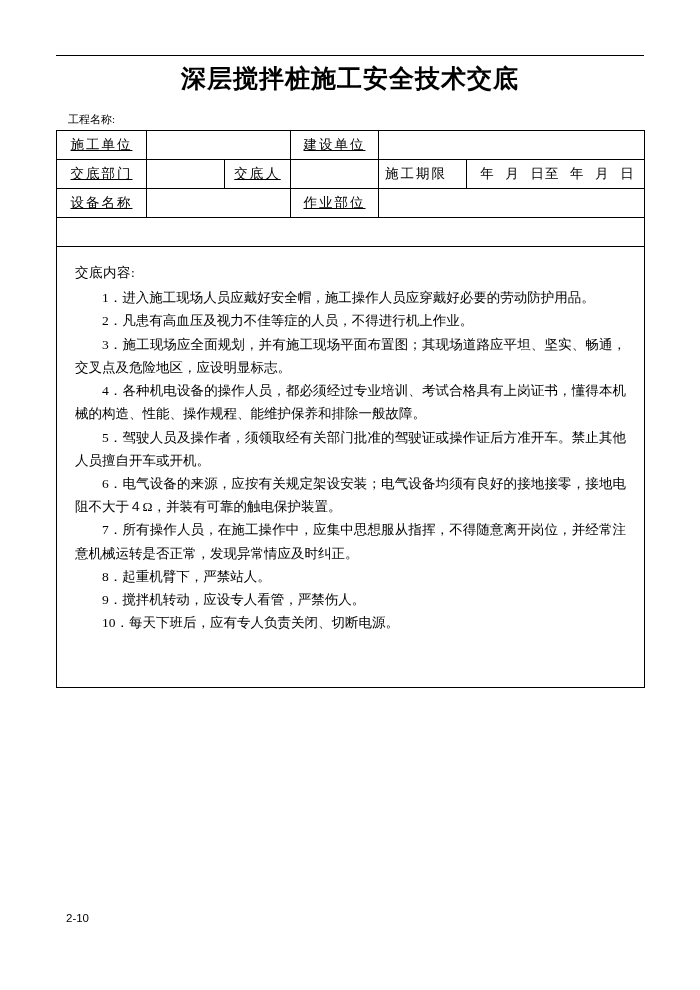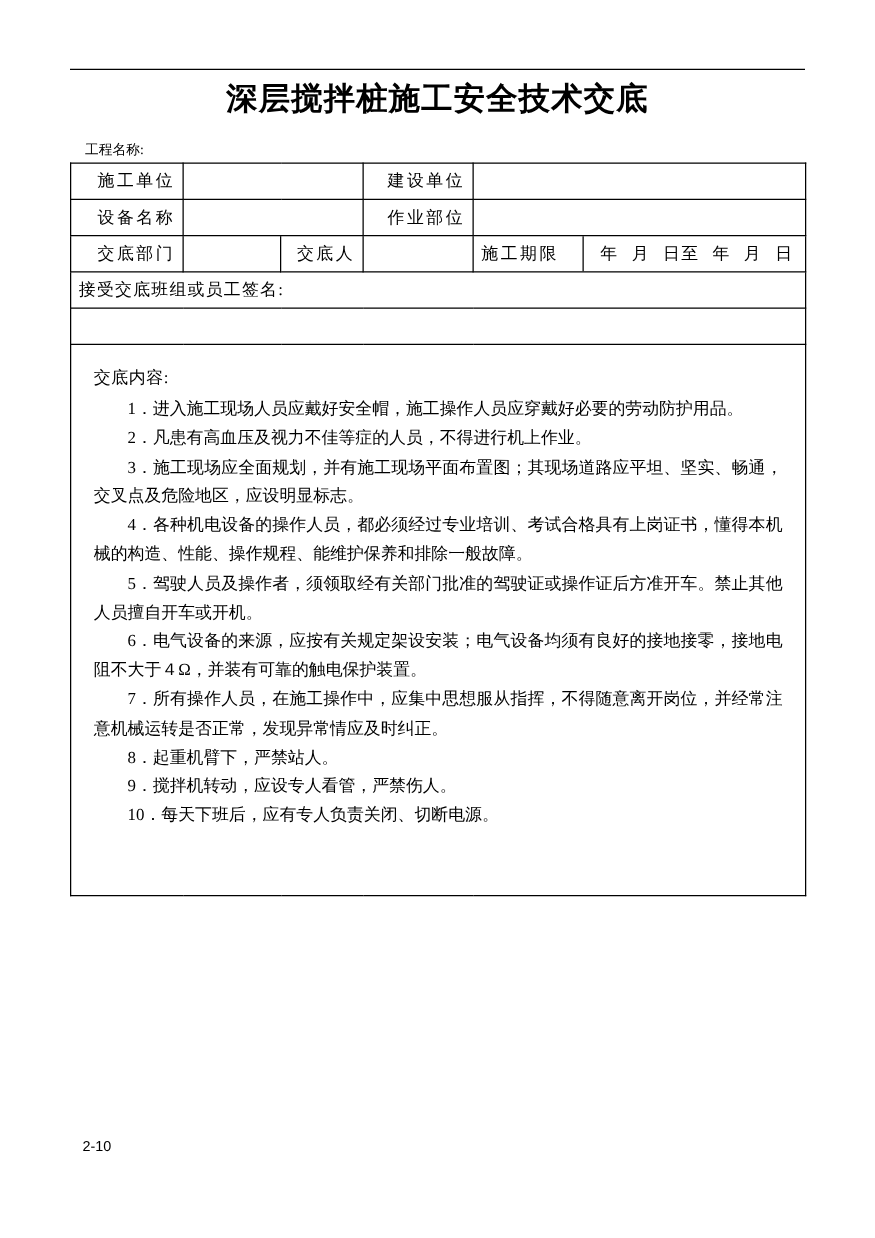--- a/index.html
+++ b/index.html
@@ -64,23 +64,24 @@
     table-layout: fixed;
   }
   table.form td {
     border: 1px solid #000;
     height: 28px;
     font-size: 13.5px;
     padding: 0 6px;
     vertical-align: middle;
   }
   td.lbl {
-    text-align: right;
+    text-align: center;
     letter-spacing: 2px;
     white-space: nowrap;
+    text-decoration: underline;
   }
   td.val {
     text-align: left;
   }
   .period-cells {
     display: flex;
     justify-content: space-around;
     align-items: center;
     font-size: 13.5px;
     letter-spacing: 1px;
@@ -152,27 +153,20 @@
       <col style="width:66px">
       <col style="width:88px">
       <col style="width:266px">
     </colgroup>
 
     <tbody>
         <tr>
       <td class="lbl">施工单位</td>
       <td class="val" colspan="2"></td>
       <td class="lbl">建设单位</td>
-      <td class="val"></td>
-    </tr>
-
-    <tr>
-      <td class="lbl">设备名称</td>
-      <td class="val" colspan="2"></td>
-      <td class="lbl">作业部位</td>
       <td class="val"></td>
     </tr>
 
     <tr>
       <td class="lbl">交底部门</td>
       <td class="val"></td>
       <td class="lbl">交底人</td>
       <td class="val"></td>
       <td style="padding:0">
         <div style="display:flex;height:28px;">
@@ -184,23 +178,27 @@
               <span>日至</span>
               <span>年</span>
               <span>月</span>
               <span>日</span>
             </div>
           </div>
         </div>
       </td>
     </tr>
 
-    <tr class="sign-row">
-      <td colspan="5">接受交底班组或员工签名:</td>
-    </tr>
+    <tr>
+      <td class="lbl">设备名称</td>
+      <td class="val" colspan="2"></td>
+      <td class="lbl">作业部位</td>
+      <td class="val"></td>
+    </tr>
+
 
     <tr class="sign-blank">
       <td colspan="5"></td>
     </tr>
 
     <tr>
       <td colspan="5" class="content-cell">
         <div class="content-title">交底内容:</div>
         <ul class="content-list">
           <li>1．进入施工现场人员应戴好安全帽，施工操作人员应穿戴好必要的劳动防护用品。</li>

